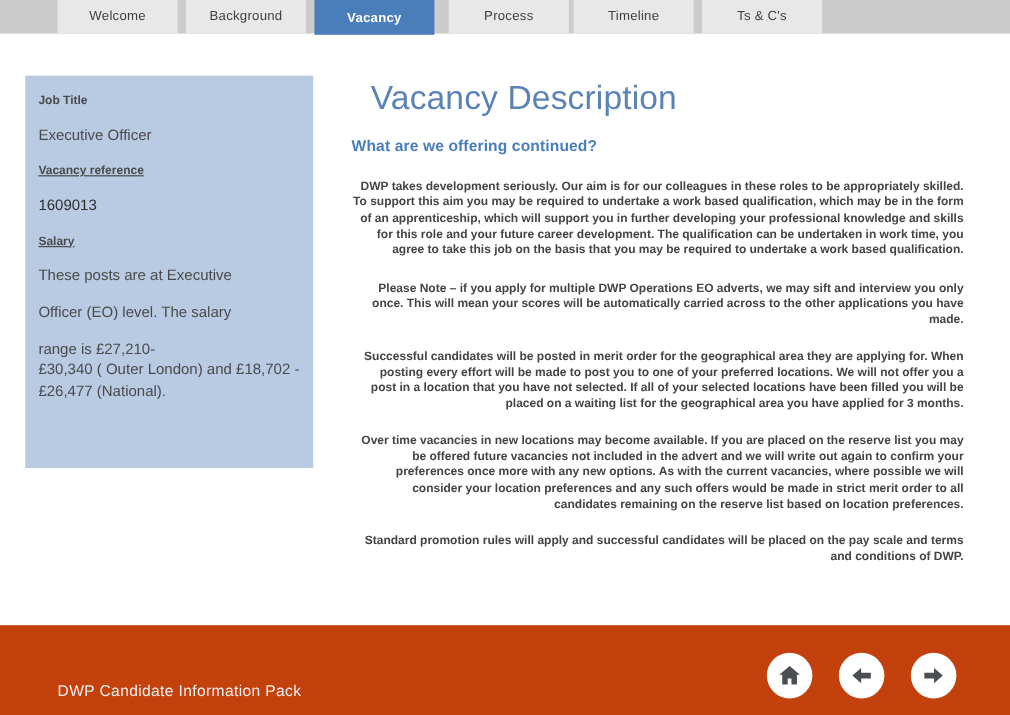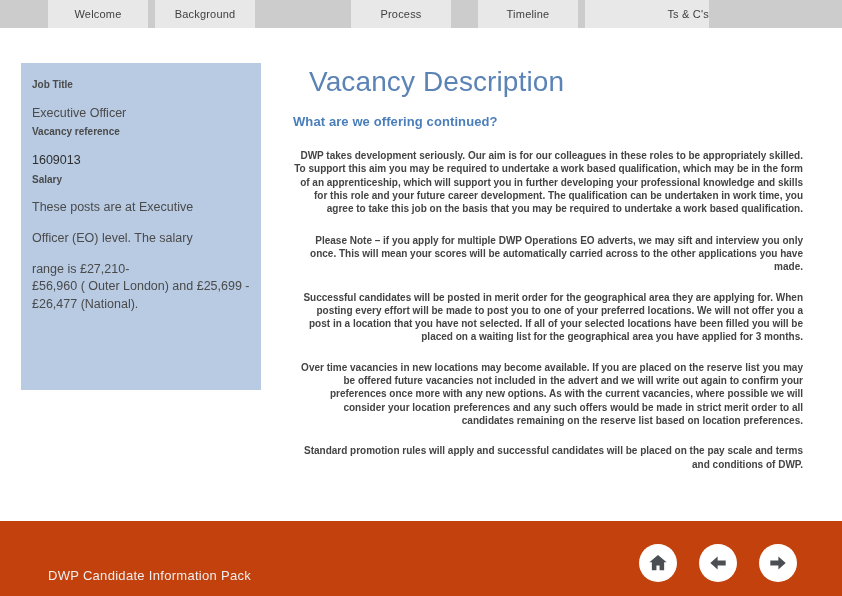--- a/index.html
+++ b/index.html
@@ -69,21 +69,22 @@
   .sb-text {
     font-size: 12.5px;
     color: #4a4a4a;
     line-height: 1.42;
     margin: 13px 0 0 0;
   }
   .sb-text.ref {
     color: #2e2e2e;
   }
   .sb-block {
-    margin-top: 3px;
+    margin-top: 14px;
+    text-decoration: underline;
   }
 
   
   .main {
     position: absolute;
     left: 293px;
     top: 50px;
     width: 510px;
   }
   .page-title {
@@ -155,43 +156,46 @@
 </head>
 <body>
 
 <div class="tabbar">
   <div class="tab" id="tab0" style="left:48px; width:100px;">
     <span>Welcome</span>
   </div>
   <div class="tab" id="tab1" style="left:155px; width:100px;">
     <span>Background</span>
   </div>
-  <div class="tab" id="tab3" style="left:351px; width:100px;">
+  <div class="tab active" id="tab2" style="left:262px; width:100px;">
+    <span>Vacancy</span>
+  </div>
+  <div class="tab" id="tab3" style="left:374px; width:100px;">
     <span>Process</span>
   </div>
   <div class="tab" id="tab4" style="left:478px; width:100px;">
     <span>Timeline</span>
   </div>
-  <div class="tab" id="tab5" style="left:585px; width:124px;justify-content:flex-end;">
+  <div class="tab" id="tab5" style="left:585px; width:100px;">
     <span>Ts &amp; C's</span>
   </div>
 </div>
 
 <div class="sidebar">
   <div class="sb-heading">Job Title</div>
   <div class="sb-text">Executive Officer</div>
 
   <div class="sb-heading sb-block">Vacancy reference</div>
   <div class="sb-text ref">1609013</div>
 
   <div class="sb-heading sb-block">Salary</div>
   <div class="sb-text">These posts are at Executive</div>
   <div class="sb-text">Officer (EO) level. The salary</div>
   <div class="sb-text" style="margin-top:13px;">range is £27,210-</div>
-  <div class="sb-text" style="margin-top:0;">£56,960 ( Outer London) and £25,699 -</div>
+  <div class="sb-text" style="margin-top:0;">£30,340 ( Outer London) and £18,702 -</div>
   <div class="sb-text" style="margin-top:0;">£26,477 (National).</div>
 
 </div>
 
 <div class="main">
   <h1 class="page-title">Vacancy Description</h1>
   <div class="sub-title">What are we offering continued?</div>
 
   <p class="body-p first">DWP takes development seriously. Our aim is for our colleagues in these roles to be appropriately skilled. To support this aim you may be required to undertake a work based qualification, which may be in the form of an apprenticeship, which will support you in further developing your professional knowledge and skills for this role and your future career development. The qualification can be undertaken in work time, you agree to take this job on the basis that you may be required to undertake a work based qualification.</p>
   <p class="body-p" style="">Please Note – if you apply for multiple DWP Operations EO adverts, we may sift and interview you only once. This will mean your scores will be automatically carried across to the other applications you have made.</p>

